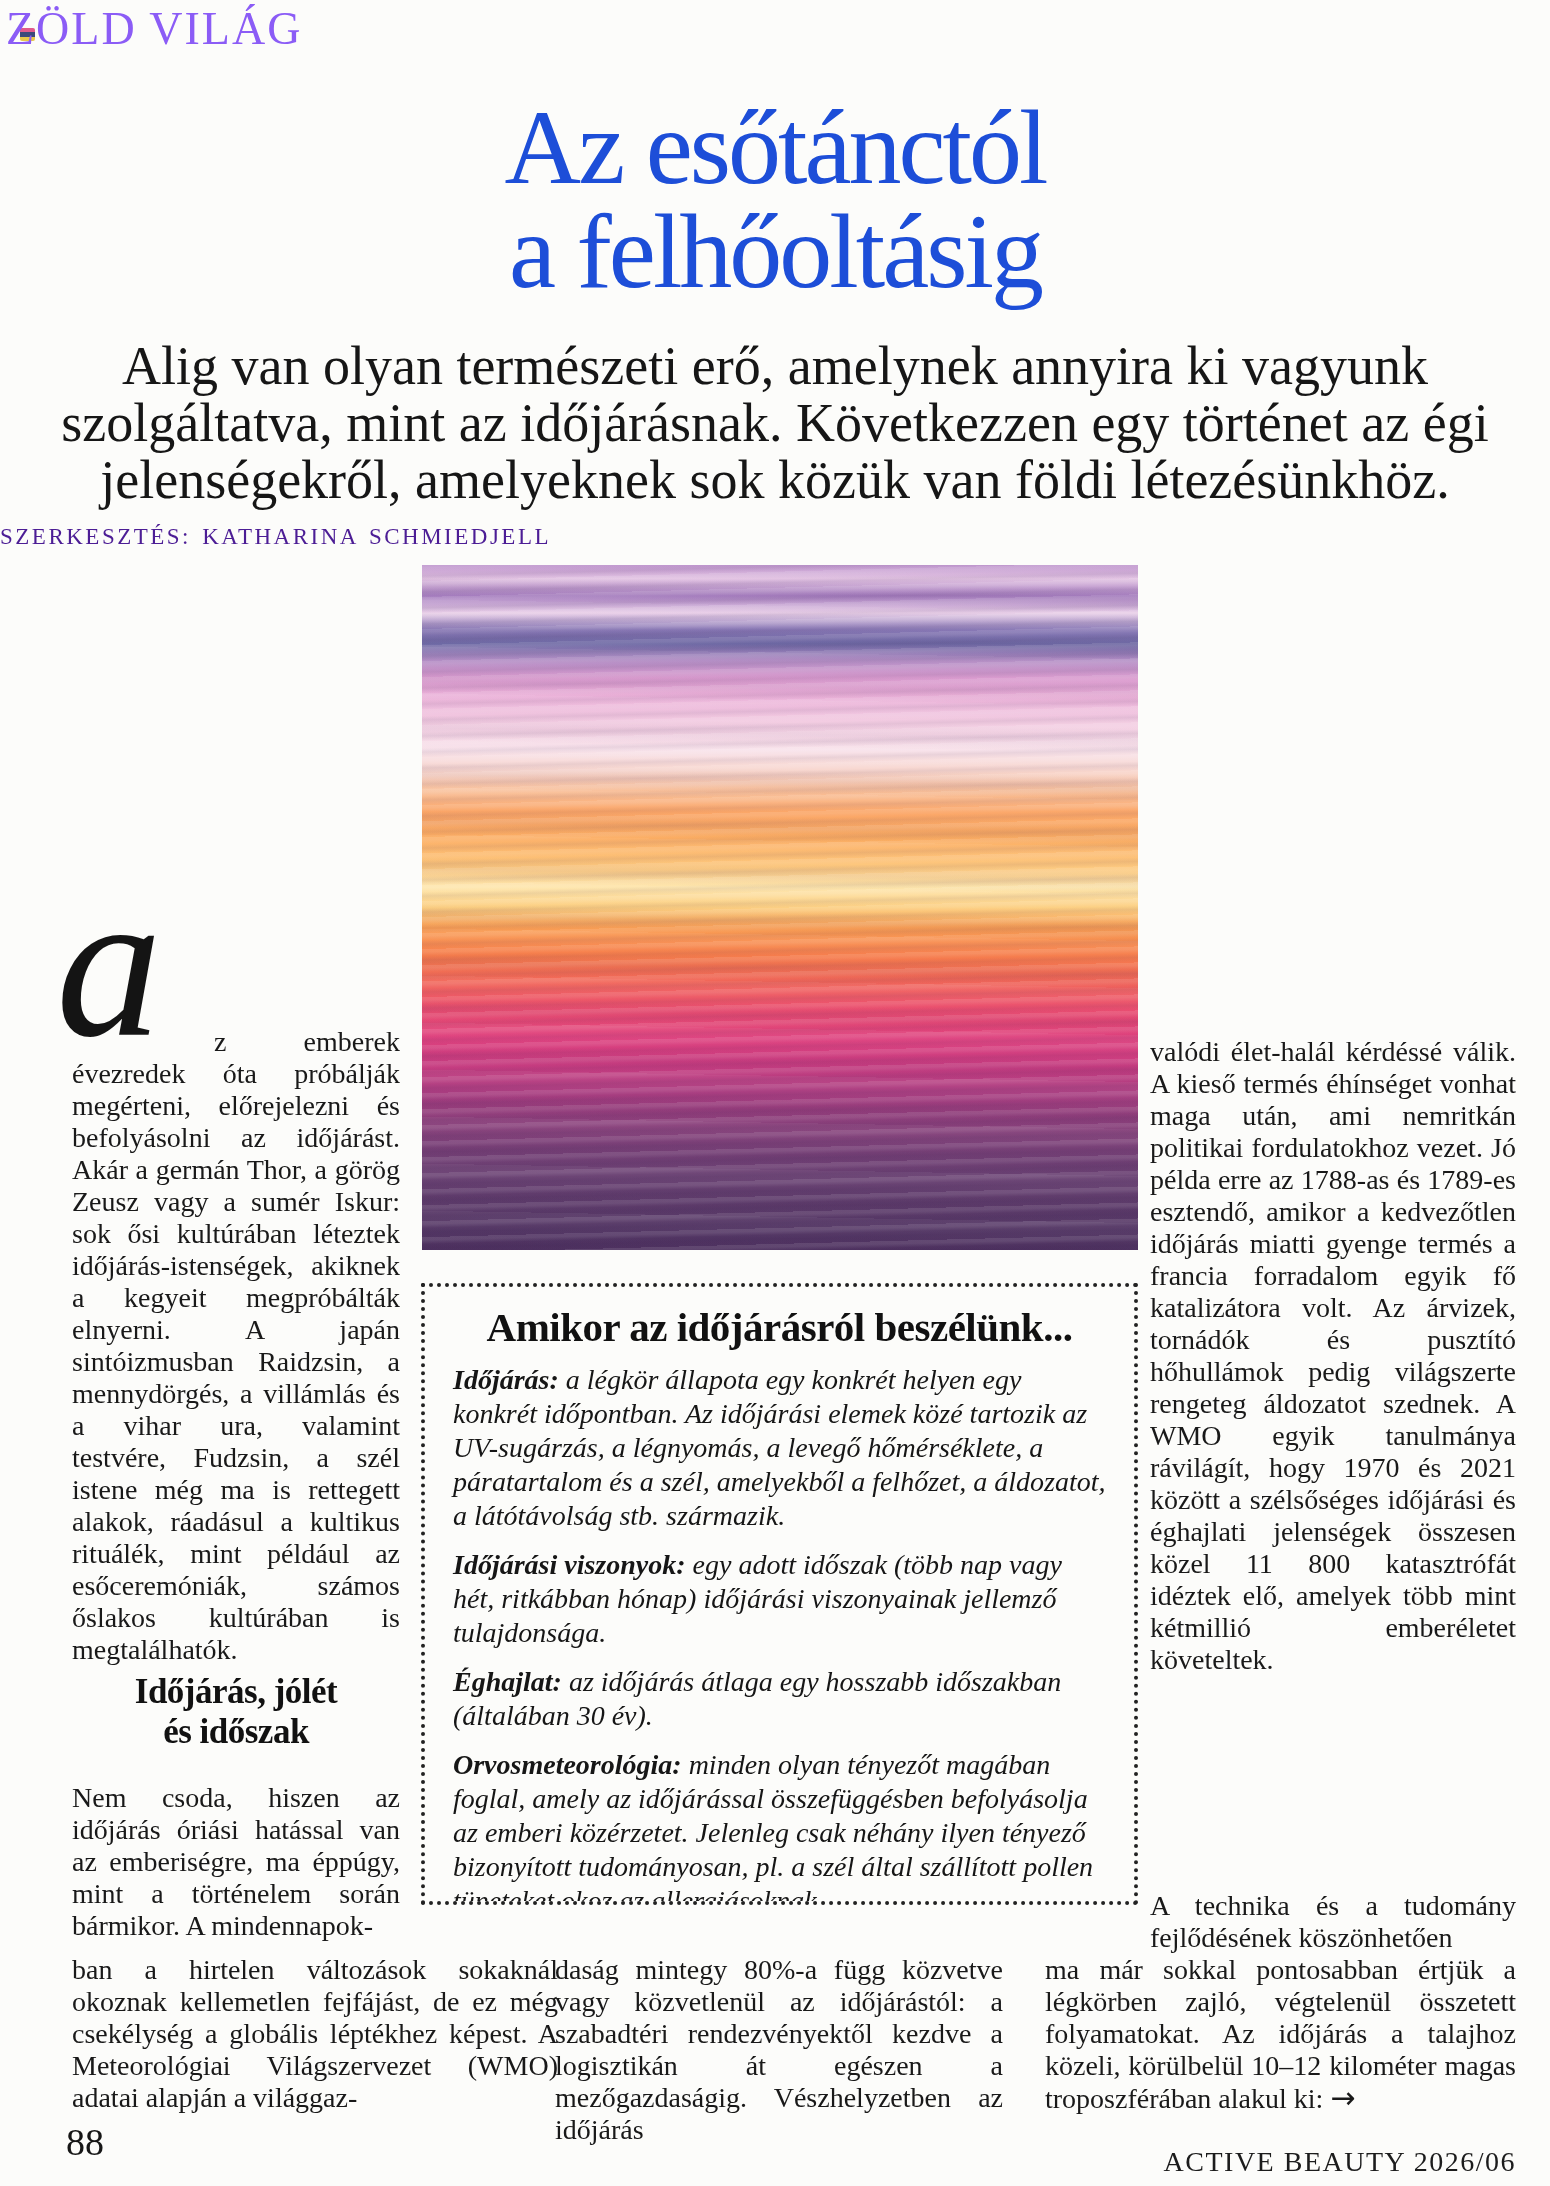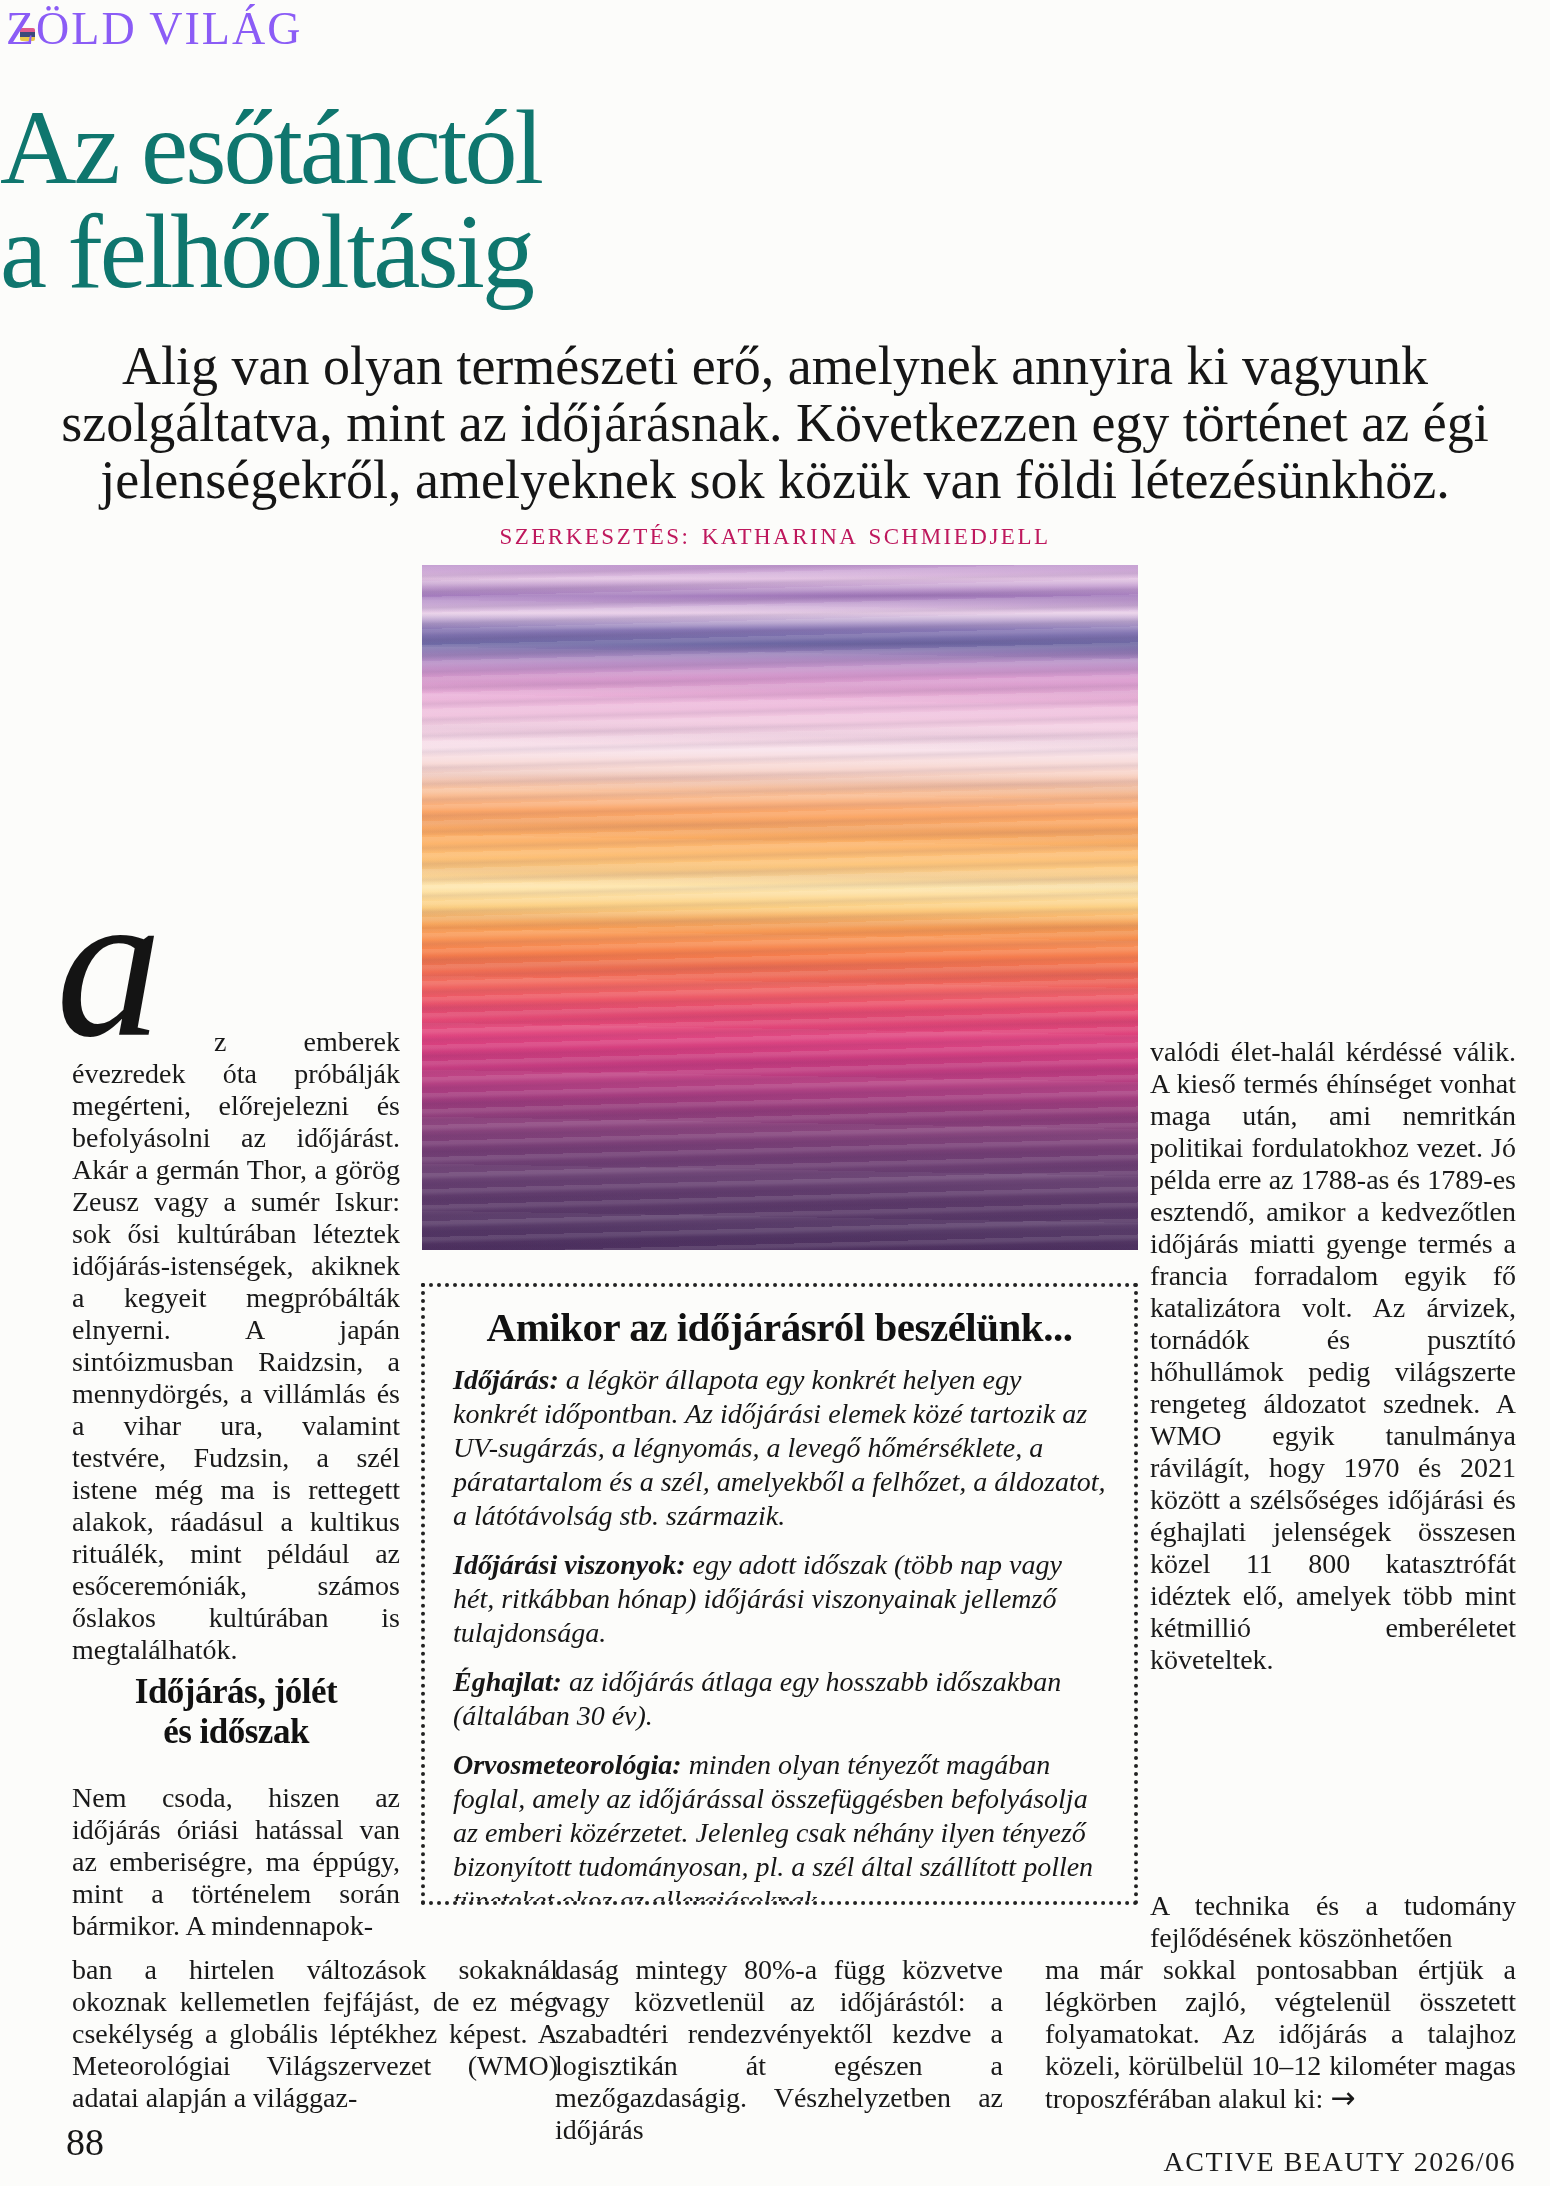--- a/index.html
+++ b/index.html
@@ -18,34 +18,35 @@
     white-space:nowrap;z-index:2;
   }
   .brand-mark{
     position:absolute;left:20px;top:28px;width:15px;height:13px;z-index:1;
     display:flex;flex-direction:column;border-radius:2px;overflow:hidden;
   }
   .brand-mark i{flex:1;}
   
   .article-title{
     position:absolute;left:0;right:0;top:96px;
+    text-align:center;
     font-size:106px;line-height:104px;letter-spacing:-3px;
-    color:#0f766e;
+    color:#1d4ed8;
   }
   .article-title div{white-space:nowrap;}
   .standfirst{
     position:absolute;left:0;right:0;top:338px;
     text-align:center;
     font-size:54px;line-height:57px;color:#161616;
   }
   .standfirst div{white-space:nowrap;}
   .byline{
     position:absolute;left:0;right:0;top:524px;
-    text-align:center;
-    font-size:23px;letter-spacing:2.5px;word-spacing:3px;color:#be185d;
+    text-align:left;
+    font-size:23px;letter-spacing:2.5px;word-spacing:3px;color:#4c1d95;
     white-space:nowrap;
   }
   
   .photo{
     position:absolute;left:422px;top:565px;width:716px;height:685px;
     background:#c77; 
   }
   .photo .texture{
     position:absolute;inset:0;
     background:

